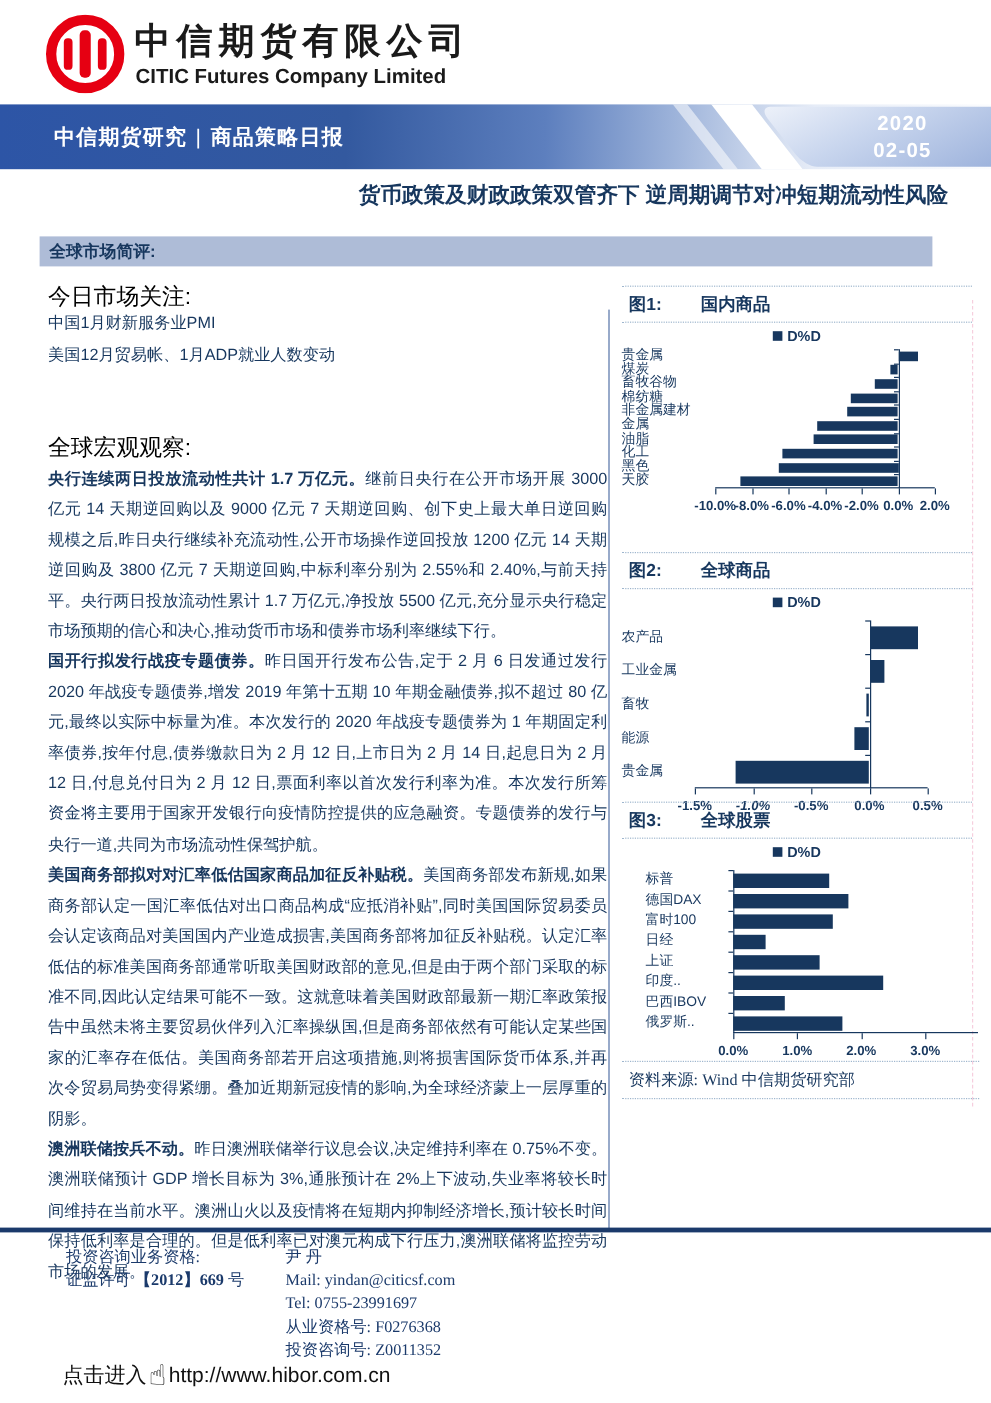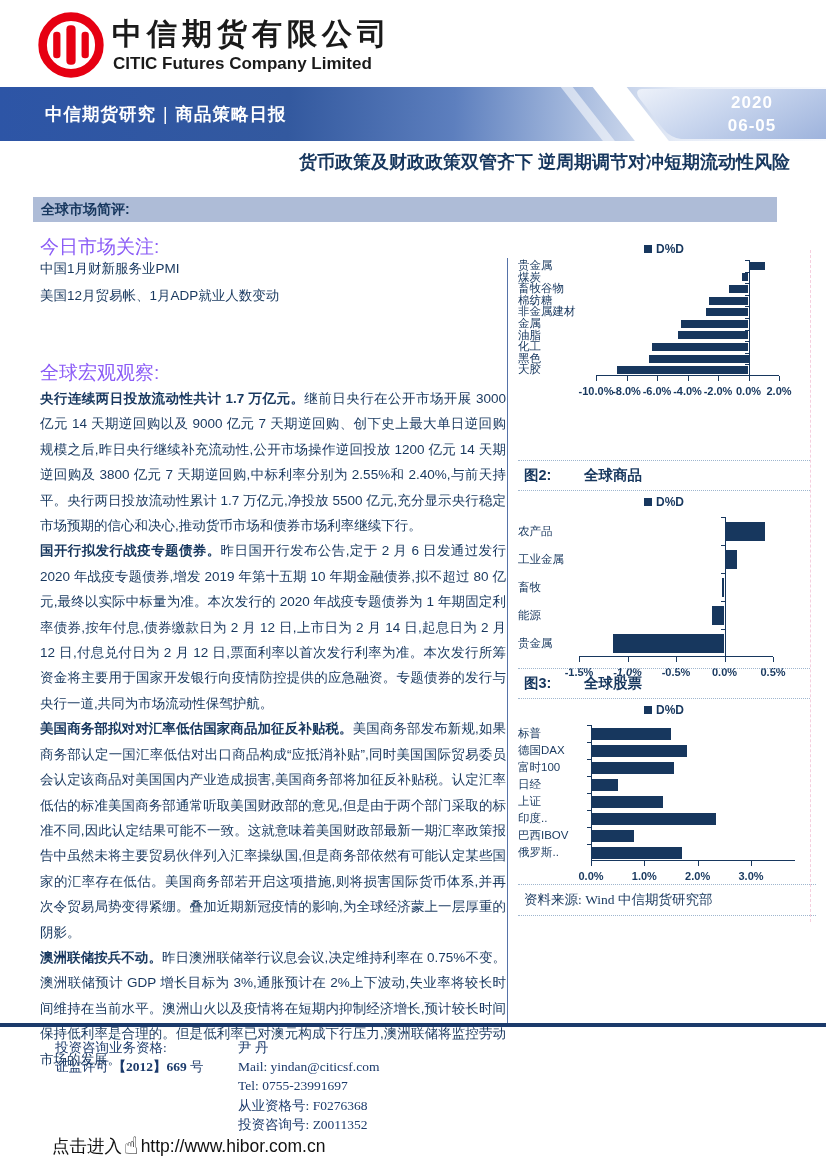--- a/index.html
+++ b/index.html
@@ -26,21 +26,21 @@
              background:linear-gradient(160deg,#eef2fa 0%,#c9d6ee 35%,#8aa3d4 100%);}
   .date-text{position:absolute;left:697px;top:4px;width:110px;text-align:center;color:#fff;
              font-size:17px;font-weight:700;line-height:23px;letter-spacing:1px;}
 
   
   .report-title{position:absolute;left:40px;top:150px;width:750px;font-size:18px;font-weight:700;color:#17375E;text-align:right;}
   .section-bar{position:absolute;left:33px;top:197px;width:744px;height:25px;background:#AEBCD7;
                font-size:14px;font-weight:700;color:#17375E;line-height:25px;padding-left:8px;box-sizing:border-box;}
 
   
-  .h-cyan{position:absolute;left:40px;font-size:19px;color:#8b5cf6;font-weight:500;}
+  .h-cyan{position:absolute;left:40px;font-size:19px;color:#000000;font-weight:500;}
   #focus-heading{top:234px;}
   #macro-heading{top:360px;}
   #focus-list{position:absolute;left:40px;top:262px;width:460px;}
   #focus-list p{margin:0 0 13px 0;font-size:13.5px;line-height:14px;}
   #para-list{position:absolute;left:40px;top:386px;width:466px;}
   #para-list p{margin:0;font-size:13.5px;line-height:25.4px;text-align:justify;}
   #para-list b{font-weight:700;}
 
   
   .v-divider{position:absolute;left:507px;top:258px;width:1px;height:766px;background:#5572a8;}
@@ -98,21 +98,21 @@
     <div class="slash slash1"></div>
     <div class="slash slash2"></div>
     <div class="date-chip"></div>
     <div class="banner-title">
       <span>中信期货研究</span>
       <span class="sep">|</span>
       <span>商品策略日报</span>
     </div>
     <div class="date-text">
       <div>2020</div>
-      <div>06-05</div>
+      <div>02-05</div>
     </div>
   </div>
 
   <div class="report-title">货币政策及财政政策双管齐下 逆周期调节对冲短期流动性风险</div>
   <div class="section-bar">全球市场简评:</div>
 
   <div class="h-cyan" id="focus-heading">今日市场关注:</div>
   <div id="focus-list">
       <p>中国1月财新服务业PMI</p>
       <p>美国12月贸易帐、1月ADP就业人数变动</p>
@@ -122,20 +122,24 @@
       <p><b>央行连续两日投放流动性共计 1.7 万亿元。</b>继前日央行在公开市场开展 3000 亿元 14 天期逆回购以及 9000 亿元 7 天期逆回购、创下史上最大单日逆回购规模之后,昨日央行继续补充流动性,公开市场操作逆回投放 1200 亿元 14 天期逆回购及 3800 亿元 7 天期逆回购,中标利率分别为 2.55%和 2.40%,与前天持平。央行两日投放流动性累计 1.7 万亿元,净投放 5500 亿元,充分显示央行稳定市场预期的信心和决心,推动货币市场和债券市场利率继续下行。</p>
       <p><b>国开行拟发行战疫专题债券。</b>昨日国开行发布公告,定于 2 月 6 日发通过发行 2020 年战疫专题债券,增发 2019 年第十五期 10 年期金融债券,拟不超过 80 亿元,最终以实际中标量为准。本次发行的 2020 年战疫专题债券为 1 年期固定利率债券,按年付息,债券缴款日为 2 月 12 日,上市日为 2 月 14 日,起息日为 2 月 12 日,付息兑付日为 2 月 12 日,票面利率以首次发行利率为准。本次发行所筹资金将主要用于国家开发银行向疫情防控提供的应急融资。专题债券的发行与央行一道,共同为市场流动性保驾护航。</p>
       <p><b>美国商务部拟对对汇率低估国家商品加征反补贴税。</b>美国商务部发布新规,如果商务部认定一国汇率低估对出口商品构成“应抵消补贴”,同时美国国际贸易委员会认定该商品对美国国内产业造成损害,美国商务部将加征反补贴税。认定汇率低估的标准美国商务部通常听取美国财政部的意见,但是由于两个部门采取的标准不同,因此认定结果可能不一致。这就意味着美国财政部最新一期汇率政策报告中虽然未将主要贸易伙伴列入汇率操纵国,但是商务部依然有可能认定某些国家的汇率存在低估。美国商务部若开启这项措施,则将损害国际货币体系,并再次令贸易局势变得紧绷。叠加近期新冠疫情的影响,为全球经济蒙上一层厚重的阴影。</p>
       <p><b>澳洲联储按兵不动。</b>昨日澳洲联储举行议息会议,决定维持利率在 0.75%不变。澳洲联储预计 GDP 增长目标为 3%,通胀预计在 2%上下波动,失业率将较长时间维持在当前水平。澳洲山火以及疫情将在短期内抑制经济增长,预计较长时间保持低利率是合理的。但是低利率已对澳元构成下行压力,澳洲联储将监控劳动市场的发展。</p>
     </div>
 
   <div class="v-divider"></div>
   <div class="pink-dashes"></div>
 
   <div class="chart-block" id="chart-0" style="top:238px;">
+    <div class="chart-title">
+      <span class="figlab">图1:</span>
+      <span>国内商品</span>
+    </div>
     <div class="legend">
       <span class="sq"></span>
       <span class="lg-label">D%D</span>
     </div>
     <div class="plot" style="height: 116px; margin-left: 78px; width: 183px; margin-top: 4px; margin-bottom: 26px;">
         <div class="cat-label" style="left: -78px; width: 71px; top: 0px; height: 11.6px; line-height: 11.6px;">贵金属</div>
         <div class="bar" style="left: 152.5px; width: 16.775px; top: 1.8px; height: 8px;"></div>
         <div class="ztick" style="left: 148.5px; top: 0px;"></div>
         <div class="cat-label" style="left: -78px; width: 71px; top: 11.6px; height: 11.6px; line-height: 11.6px;">煤炭</div>
         <div class="bar" style="left: 146.4px; width: 6.1px; top: 13.4px; height: 8px;"></div>
@@ -225,21 +229,21 @@
 
   <div class="chart-block" id="chart-2" style="top:668px;">
     <div class="chart-title">
       <span class="figlab">图3:</span>
       <span>全球股票</span>
     </div>
     <div class="legend">
       <span class="sq"></span>
       <span class="lg-label">D%D</span>
     </div>
-    <div class="plot" style="height: 136px; margin-left: 73px; width: 160px; margin-top: 8px; margin-bottom: 26px; padding-left: 44px;">
+    <div class="plot" style="height: 136px; margin-left: 93px; width: 160px; margin-top: 8px; margin-bottom: 26px; padding-left: 44px;">
         <div class="cat-label" style="left: -73px; width: 66px; top: 0px; height: 17px; line-height: 17px;">标普</div>
         <div class="bar" style="left: 0px; width: 80px; top: 2.5px; height: 12px;"></div>
         <div class="ztick" style="left: -4px; top: 0px;"></div>
         <div class="cat-label" style="left: -73px; width: 66px; top: 17px; height: 17px; line-height: 17px;">德国DAX</div>
         <div class="bar" style="left: 0px; width: 96px; top: 19.5px; height: 12px;"></div>
         <div class="ztick" style="left: -4px; top: 17px;"></div>
         <div class="cat-label" style="left: -73px; width: 66px; top: 34px; height: 17px; line-height: 17px;">富时100</div>
         <div class="bar" style="left: 0px; width: 82.6667px; top: 36.5px; height: 12px;"></div>
         <div class="ztick" style="left: -4px; top: 34px;"></div>
         <div class="cat-label" style="left: -73px; width: 66px; top: 51px; height: 17px; line-height: 17px;">日经</div>

